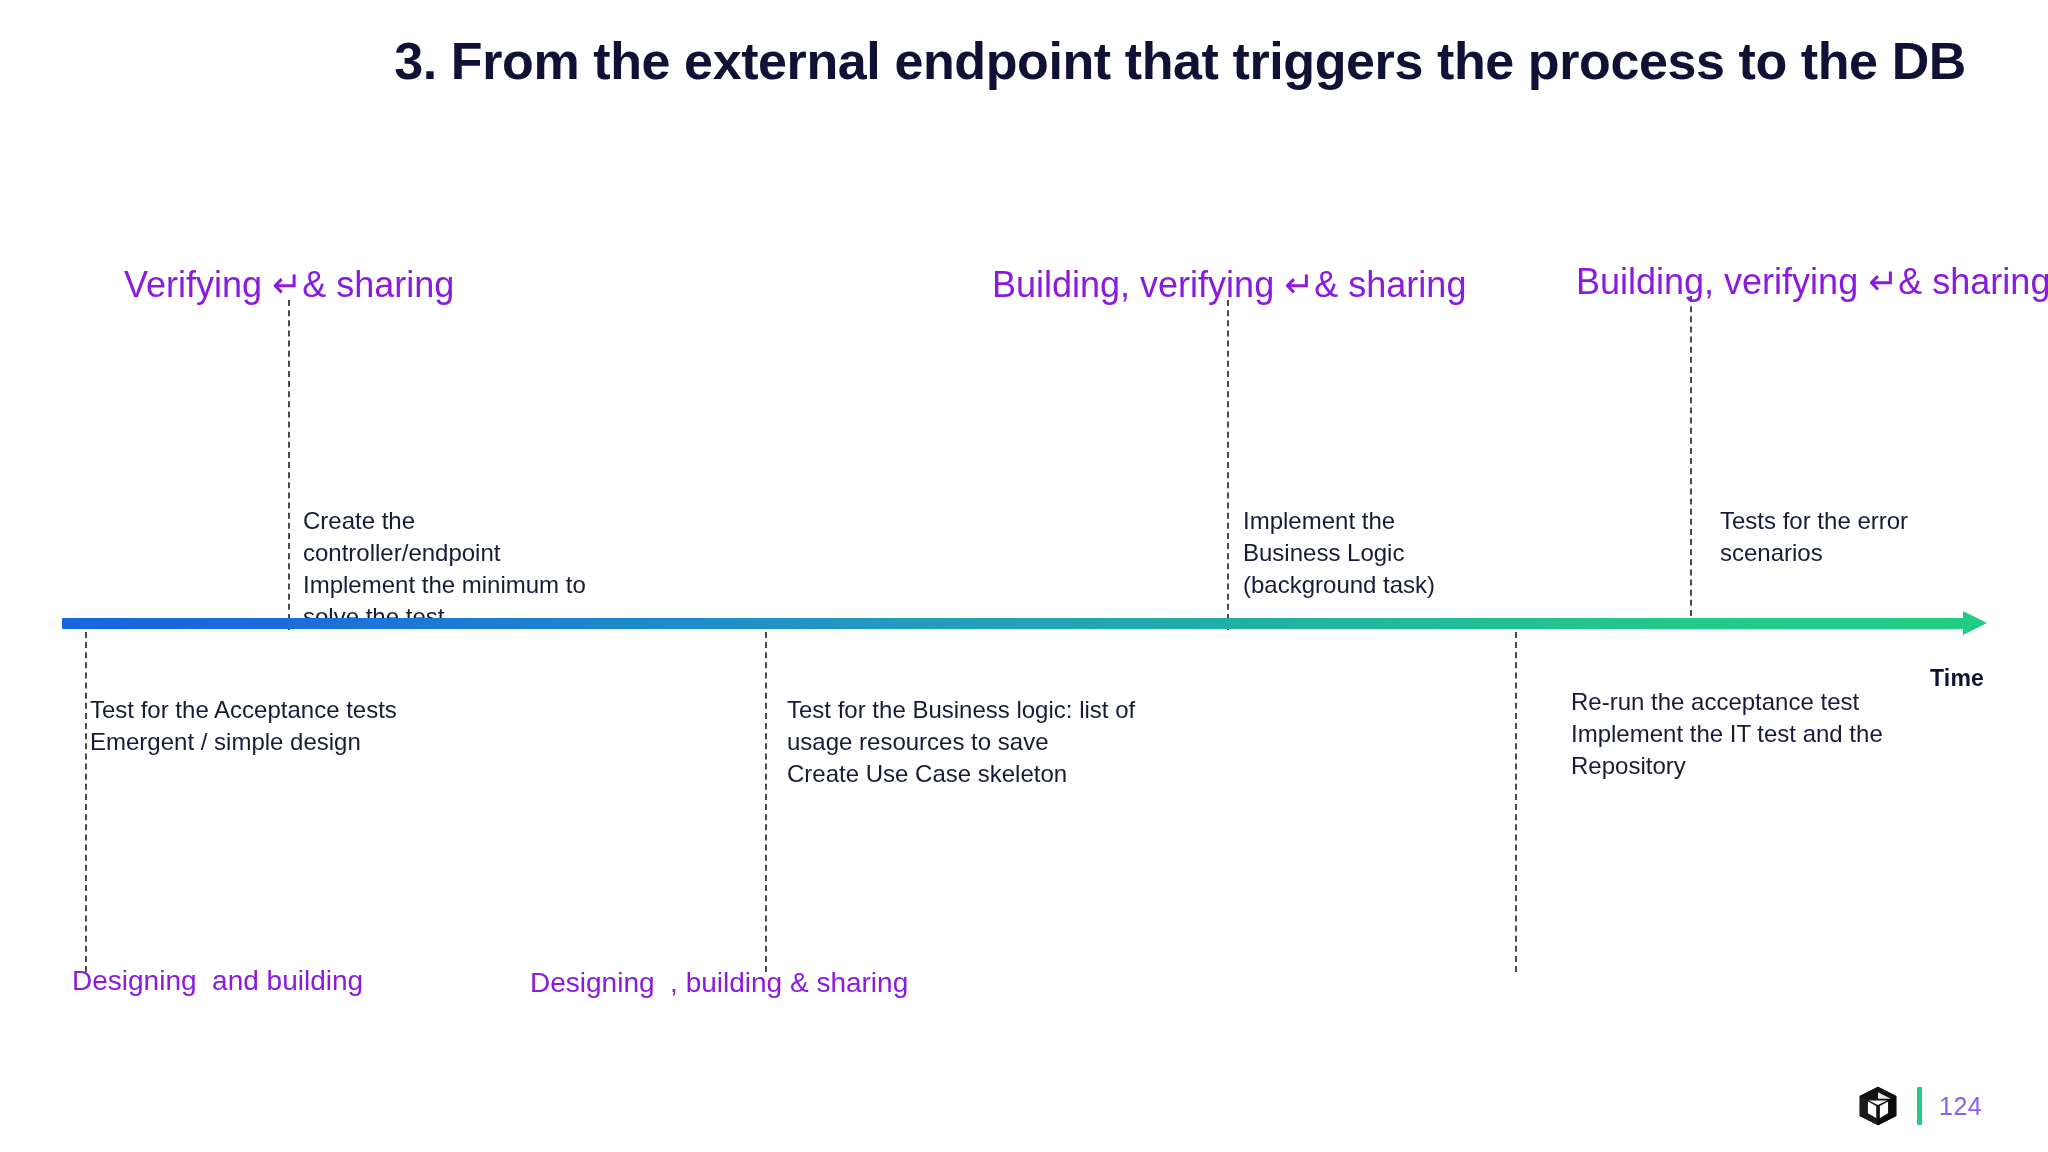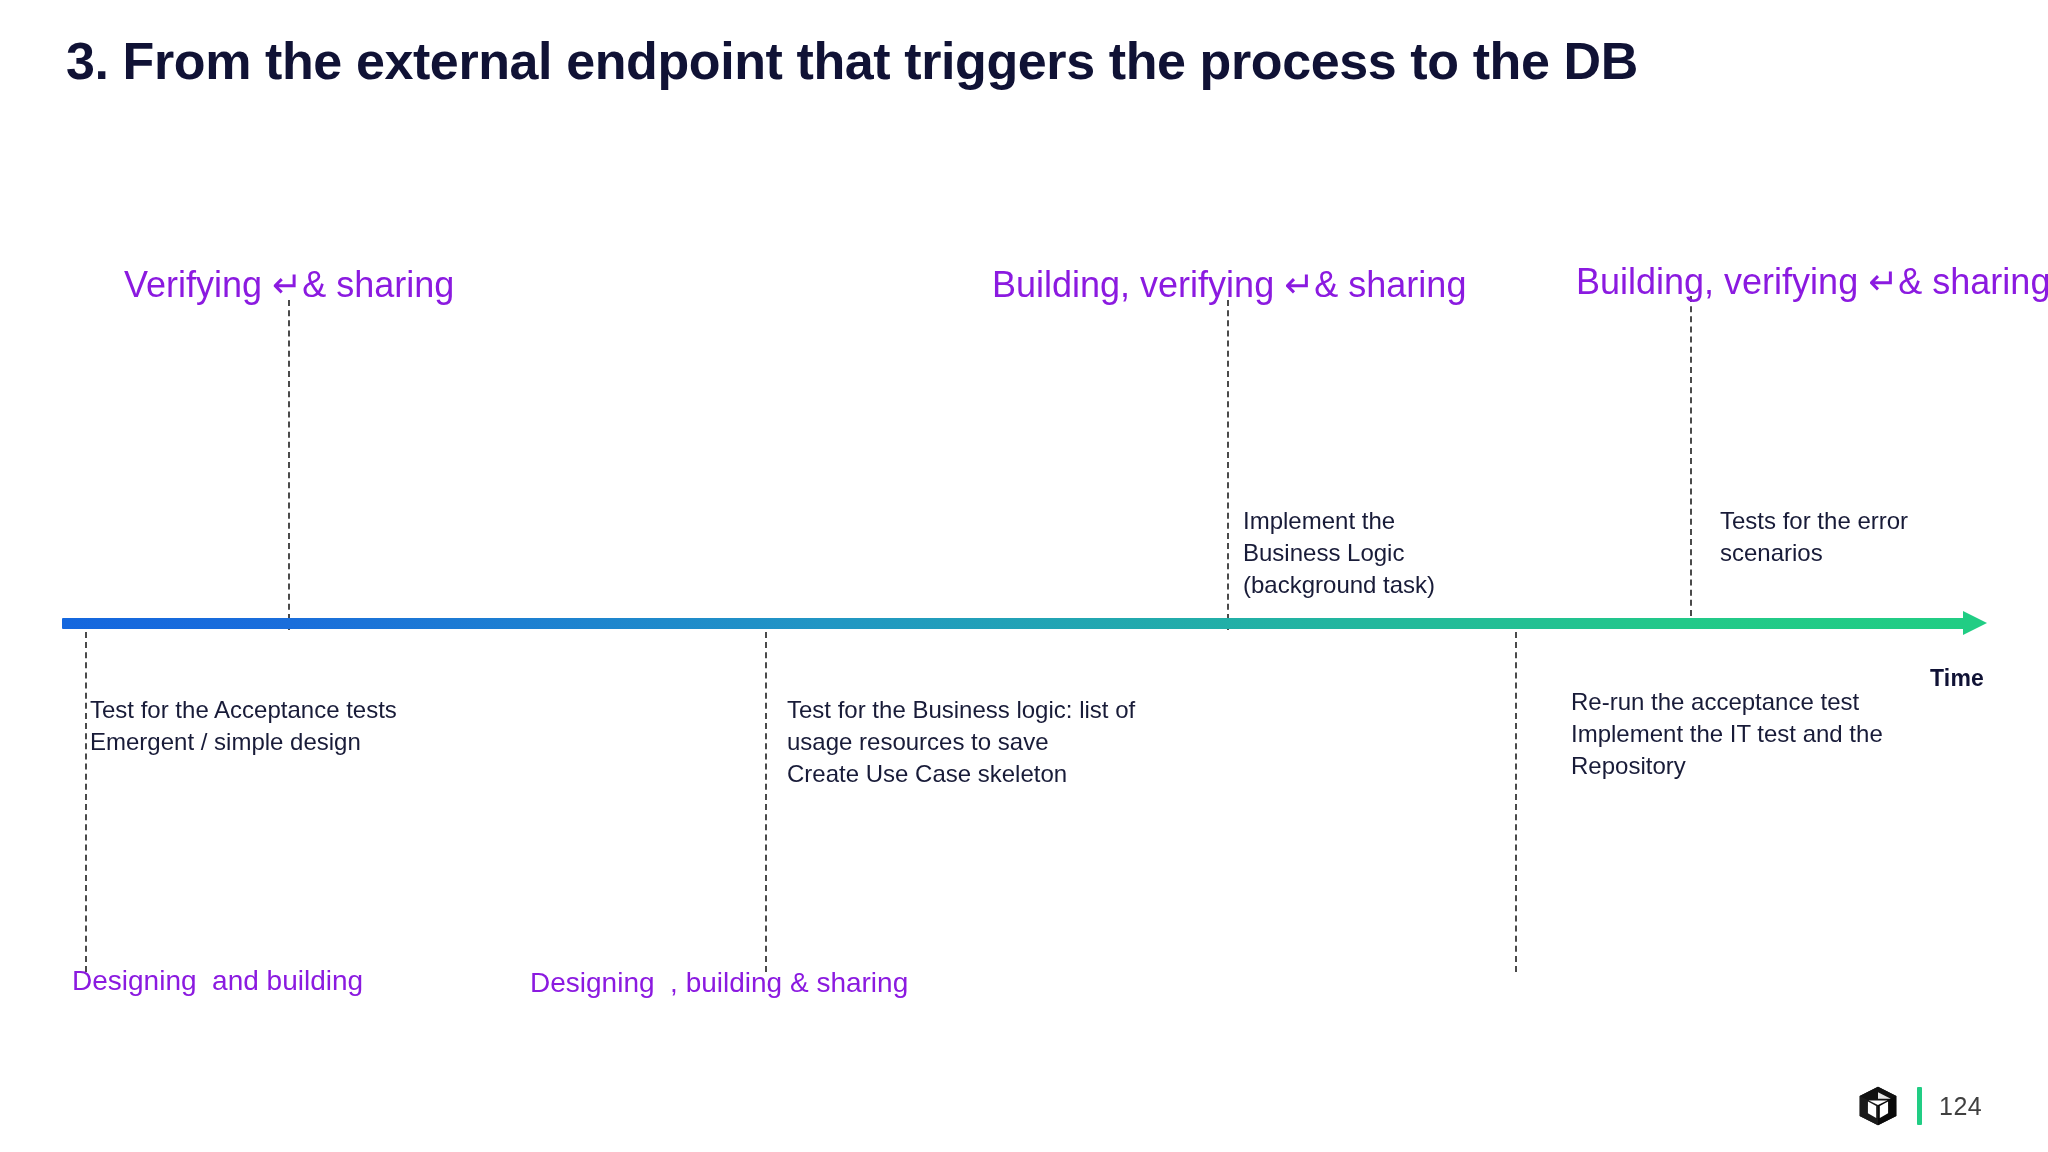--- a/index.html
+++ b/index.html
@@ -28,20 +28,21 @@
     left: 66px;
     top: 28px;
     width: 1900px;
     font-family: "Liberation Sans", sans-serif;
     font-weight: bold;
     font-size: 52px;
     line-height: 1.28;
     letter-spacing: -0.4px;
     color: #101235;
     white-space: pre-wrap;
+    text-align: right;
   }
 
   
   .axis-line {
     position: absolute;
     left: 62px;
     top: 618px;
     width: 1905px;
     height: 11px;
     background: linear-gradient(to right, #1467de 0%, #1a6edb 12%, #2196c4 40%, #22b79e 68%, #22c989 85%, #21cd84 100%);
@@ -110,21 +111,21 @@
     display: block;
   }
   .footer-sep {
     width: 5px;
     height: 38px;
     background: #21cd84;
     border-radius: 1px;
   }
   .page-num {
     font-size: 25px;
-    color: #404040;
+    color: #8b5cf6;
     letter-spacing: 0.5px;
   }
 </style>
 </head>
 <body>
 
 <div id="slide">
 
   <div class="slide-title">3. From the external endpoint that triggers the process to the DB</div>
 
@@ -133,20 +134,24 @@
   <div class="vline" style="left:1690px; top:296px; height:320px;"></div>
 
   <div class="vline" style="left:85px; top:632px; height:340px;"></div>
   <div class="vline" style="left:765px; top:632px; height:340px;"></div>
   <div class="vline" style="left:1515px; top:632px; height:340px;"></div>
 
   <div class="stage-label top" style="left:124px; top:262px;">Verifying ↵&amp; sharing</div>
   <div class="stage-label top" style="left:992px; top:262px;">Building, verifying ↵&amp; sharing</div>
   <div class="stage-label top" style="left:1576px; top:259px;">Building, verifying ↵&amp; sharing</div>
 
+  <div class="note" style="left:303px; top:505px; width:430px;">Create the
+controller/endpoint
+Implement the minimum to
+solve the test</div>
   <div class="note" style="left:1243px; top:505px; width:340px;">Implement the
 Business Logic
 (background task)</div>
   <div class="note" style="left:1720px; top:505px; width:330px;">Tests for the error
 scenarios</div>
 
   <div class="axis-line"></div>
   <div class="axis-arrow"></div>
   <div class="axis-label">Time</div>
 

